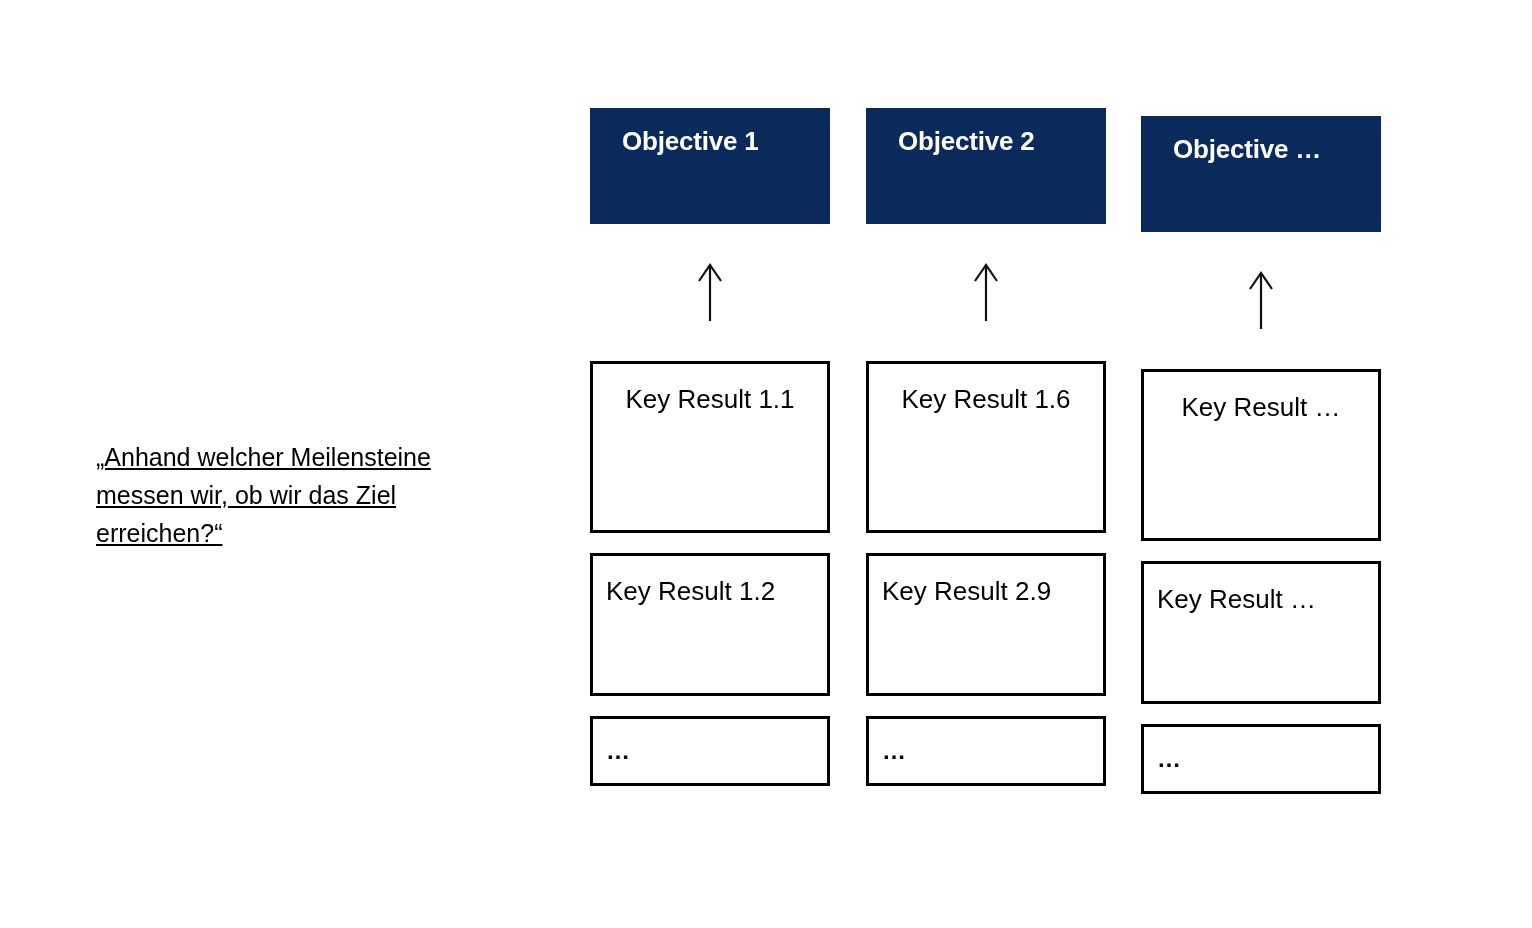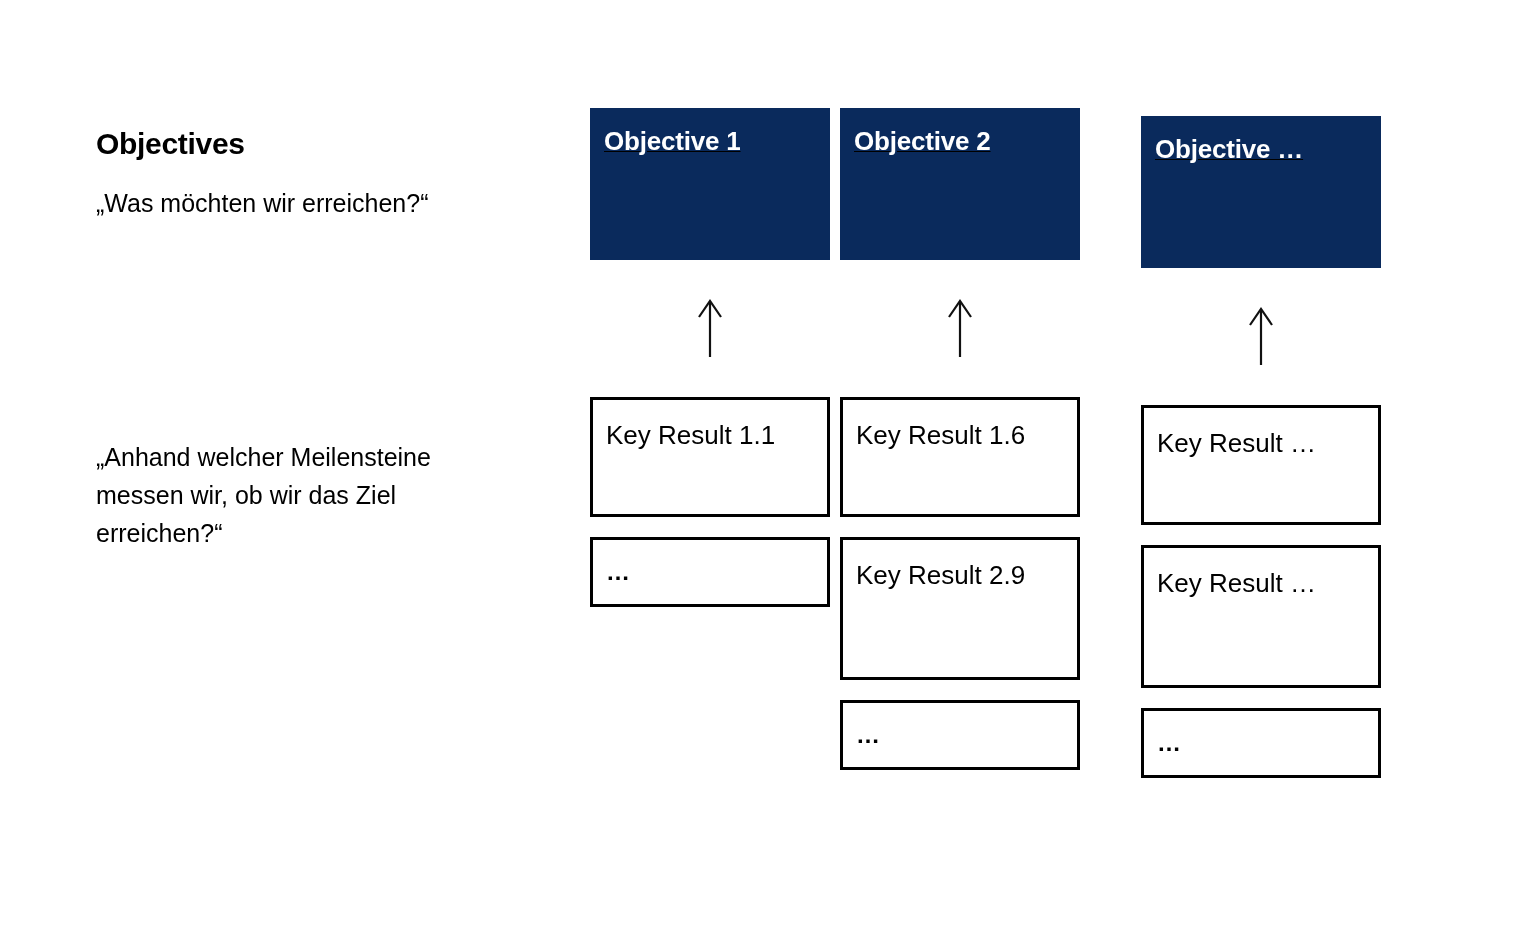--- a/index.html
+++ b/index.html
@@ -30,38 +30,37 @@
     letter-spacing: -0.3px;
   }
   .label-block p {
     margin: 24px 0 0 0;
     font-size: 25px;
     line-height: 38px;
     font-weight: 400;
   }
   #objectives-block { top: 128px; }
   #key-results-block { top: 414px; }
-  #key-results-block p { width: 362px; }
+  #key-results-block p { width: 362px; text-decoration: underline; }
 
   
   .column {
     position: absolute;
     top: 108px;
     width: 240px;
   }
   .col-1 { left: 590px; }
-  .col-2 { left: 840px; }
+  .col-2 { left: 866px; }
   .col-3 { left: 1141px; margin-top: 8px; }
 
   .objective-box {
     box-sizing: border-box;
-    height: 152px;
+    height: 116px;
     background: var(--navy, #0A2A5C);
-    padding: 18px 14px;
-    text-decoration: underline;
+    padding: 18px 32px;
   }
   .objective-label {
     color: var(--objective-text, #ffffff);
     font-weight: 700;
     font-size: 26px;
     letter-spacing: -0.2px;
   }
 
   .arrow {
     display: block;
@@ -69,21 +68,21 @@
     width: 34px;
     height: 62px;
   }
 
   .kr-box {
     box-sizing: border-box;
     border: 3px solid var(--border, #000000);
     background: #ffffff;
     padding: 20px 13px;
   }
-  .kr-row-1 { margin-top: 38px; height: 120px; }
+  .kr-row-1 { margin-top: 38px; height: 172px; text-align: center; }
   .kr-row-2 { margin-top: 20px; height: 143px; }
   .kr-row-3 {
     margin-top: 20px;
     height: 70px;
     padding-top: 0;
     padding-bottom: 0;
     display: flex;
     align-items: center;
   }
   .kr-label {
@@ -94,39 +93,38 @@
     letter-spacing: 5px;
     font-weight: 700;
     font-size: 24px;
   }
 </style>
 </head>
 <body>
 
 <div class="canvas">
 
-  <div class="label-block" id="objectives-block">
-    <h2>Objectives</h2>
-    <p>„Was möchten wir erreichen?“</p>
-  </div>
 
   <div class="label-block" id="key-results-block">
     <p>„Anhand welcher Meilensteine messen wir, ob wir das Ziel erreichen?“</p>
   </div>
 
   <div class="column col-1">
     <div class="objective-box">
       <span class="objective-label">Objective 1</span>
     </div>
     <svg class="arrow" viewBox="0 0 34 62" xmlns="http://www.w3.org/2000/svg">
       <line x1="17" y1="60" x2="17" y2="5" stroke="#111111" stroke-width="2.2"></line>
       <polyline points="6,20 17,4 28,20" fill="none" stroke="#111111" stroke-width="2.2"></polyline>
     </svg>
     <div class="kr-box kr-row-1">
       <span class="kr-label">Key Result 1.1</span>
+    </div>
+    <div class="kr-box kr-row-2">
+      <span class="kr-label">Key Result 1.2</span>
     </div>
     <div class="kr-box kr-row-3">
       <span class="kr-label ellipsis-label">…</span>
     </div>
   </div>
 
   <div class="column col-2">
     <div class="objective-box">
       <span class="objective-label">Objective 2</span>
     </div>

